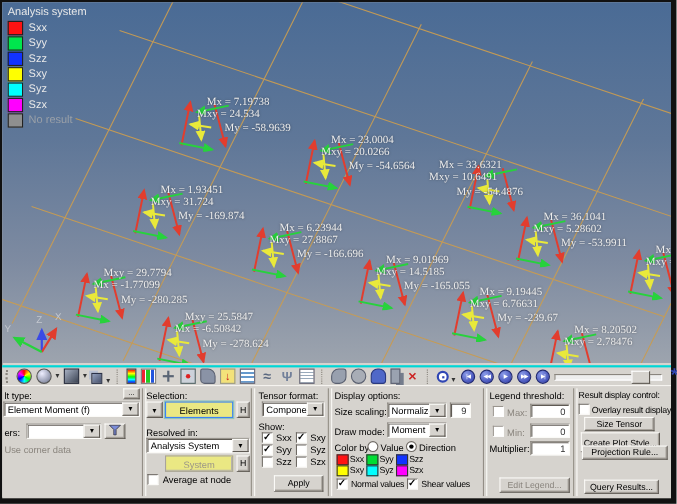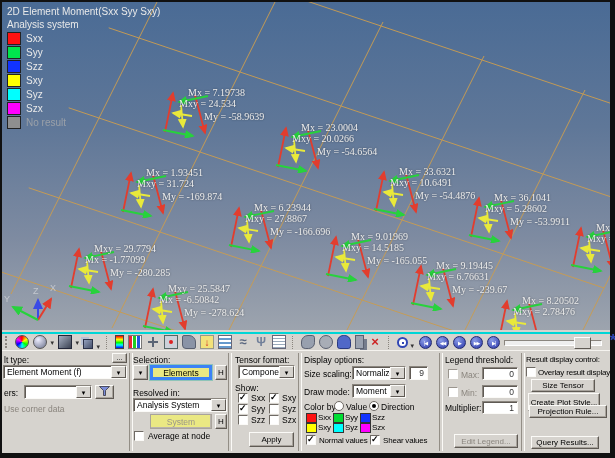--- a/index.html
+++ b/index.html
@@ -77,21 +77,21 @@
   .dd .ar{width:13px;background:#d6d3ce;border:1px solid;border-color:#fbfaf7 #5f5a54 #5f5a54 #fbfaf7;
     font-size:6px;text-align:center;line-height:11px;flex:0 0 auto;}
   .fld{position:absolute;background:#fff;border:1px solid;border-color:#8a857e #fbfaf7 #fbfaf7 #8a857e;
     box-shadow:inset 1px 1px 0 #5f5a54;font-size:8.5px;text-align:right;padding:1px 3px 0 0;color:#333;box-sizing:border-box;}
   .cb{position:absolute;width:10px;height:10px;background:#fff;border:1px solid;border-color:#6f6a64 #fbfaf7 #fbfaf7 #6f6a64;box-sizing:border-box;}
   .cb.on::after{content:"✓";position:absolute;left:0px;top:-2px;font-size:9px;font-weight:bold;color:#000;}
   .cb.dis{border-color:#9a958e #fff #fff #9a958e;}
   .rad{position:absolute;width:10px;height:10px;border-radius:50%;background:#fff;border:1px solid #6f6a64;box-sizing:border-box;}
   .rad.on::after{content:"";position:absolute;left:2px;top:2px;width:4px;height:4px;border-radius:50%;background:#000;}
   .sw{position:absolute;width:9px;height:8px;border:1px solid #333;}
-  .collector{position:absolute;background:#eae883;border:3px solid #3b82f6;box-shadow:0 0 0 1px #8fc4b8;
+  .collector{position:absolute;background:#eae883;border:1px solid #3b82f6;box-shadow:0 0 0 1px #8fc4b8;
     font-size:8.5px;text-align:center;color:#000;padding:0;font-family:"Liberation Sans",sans-serif;}
   .collector.sys{border:1px solid #a8a39c;box-shadow:inset -1px -1px 0 #b8b3ac;color:#9a9588;}
 </style>
 </head>
 <body>
 
 <div class="window">
  <div class="content">
 
   <div class="viewport">
@@ -119,21 +119,20 @@
             <line x1="179" y1="-48" x2="9" y2="292"></line>
             <line x1="280" y1="-14" x2="110" y2="326"></line>
             <line x1="381" y1="20" x2="211" y2="360"></line>
             <line x1="482" y1="54" x2="312" y2="394"></line>
             <line x1="583" y1="88" x2="413" y2="428"></line>
             <line x1="684" y1="122" x2="514" y2="462"></line>
           </g>
     </svg>
 
     <div class="vlegend">
-      <div class="t">2D Element Moment(Sxx Syy Sxy)</div>
       <div class="t">Analysis system</div>
       <div>
             <div class="leg-item">
               <span class="leg-sw" style="background: rgb(255, 18, 18);"></span>
               <span class="leg-lb">Sxx</span>
             </div>
             <div class="leg-item">
               <span class="leg-sw" style="background: rgb(0, 230, 77);"></span>
               <span class="leg-lb">Syy</span>
             </div>
@@ -170,21 +169,21 @@
     <line x1="29" y1="19" x2="31" y2="41" stroke="#e9e93a" stroke-width="1.8" marker-end="url(#mk-yellow)"></line>
   </svg><span class="l l1">Mx = 7.19738</span><span class="l l2">Mxy = 24.534</span><span class="l l3">My = -58.9639</span></div>
           <div class="annot" style="left: 263px; top: 119px;"><svg width="58" height="52" viewBox="0 0 58 52">
     <line x1="13" y1="46" x2="21" y2="7" stroke="#e23d2e" stroke-width="1.8" marker-end="url(#mk-red)"></line>
     <line x1="43" y1="9" x2="53" y2="47" stroke="#e23d2e" stroke-width="1.8" marker-end="url(#mk-red)"></line>
     <line x1="56" y1="10" x2="27" y2="16" stroke="#27d23c" stroke-width="1.8" marker-end="url(#mk-green)"></line>
     <line x1="11" y1="44" x2="41" y2="50" stroke="#27d23c" stroke-width="1.8" marker-end="url(#mk-green)"></line>
     <line x1="40" y1="30" x2="21" y2="27" stroke="#e9e93a" stroke-width="1.8" marker-end="url(#mk-yellow)"></line>
     <line x1="29" y1="19" x2="31" y2="41" stroke="#e9e93a" stroke-width="1.8" marker-end="url(#mk-yellow)"></line>
   </svg><span class="l l1">Mx = 23.0004</span><span class="l l2">Mxy = 20.0266</span><span class="l l3">My = -54.6564</span></div>
-          <div class="annot" style="left: 361px; top: 163px;"><svg width="58" height="52" viewBox="0 0 58 52">
+          <div class="annot" style="left: 361px; top: 142px; text-align: center;"><svg width="58" height="52" viewBox="0 0 58 52">
     <line x1="13" y1="46" x2="21" y2="7" stroke="#e23d2e" stroke-width="1.8" marker-end="url(#mk-red)"></line>
     <line x1="43" y1="9" x2="53" y2="47" stroke="#e23d2e" stroke-width="1.8" marker-end="url(#mk-red)"></line>
     <line x1="56" y1="10" x2="27" y2="16" stroke="#27d23c" stroke-width="1.8" marker-end="url(#mk-green)"></line>
     <line x1="11" y1="44" x2="41" y2="50" stroke="#27d23c" stroke-width="1.8" marker-end="url(#mk-green)"></line>
     <line x1="40" y1="30" x2="21" y2="27" stroke="#e9e93a" stroke-width="1.8" marker-end="url(#mk-yellow)"></line>
     <line x1="29" y1="19" x2="31" y2="41" stroke="#e9e93a" stroke-width="1.8" marker-end="url(#mk-yellow)"></line>
   </svg><span class="l l1">Mx = 33.6321</span><span class="l l2">Mxy = 10.6491</span><span class="l l3">My = -54.4876</span></div>
           <div class="annot" style="left: 456px; top: 189px;"><svg width="58" height="52" viewBox="0 0 58 52">
     <line x1="13" y1="46" x2="21" y2="7" stroke="#e23d2e" stroke-width="1.8" marker-end="url(#mk-red)"></line>
     <line x1="43" y1="9" x2="53" y2="47" stroke="#e23d2e" stroke-width="1.8" marker-end="url(#mk-red)"></line>

